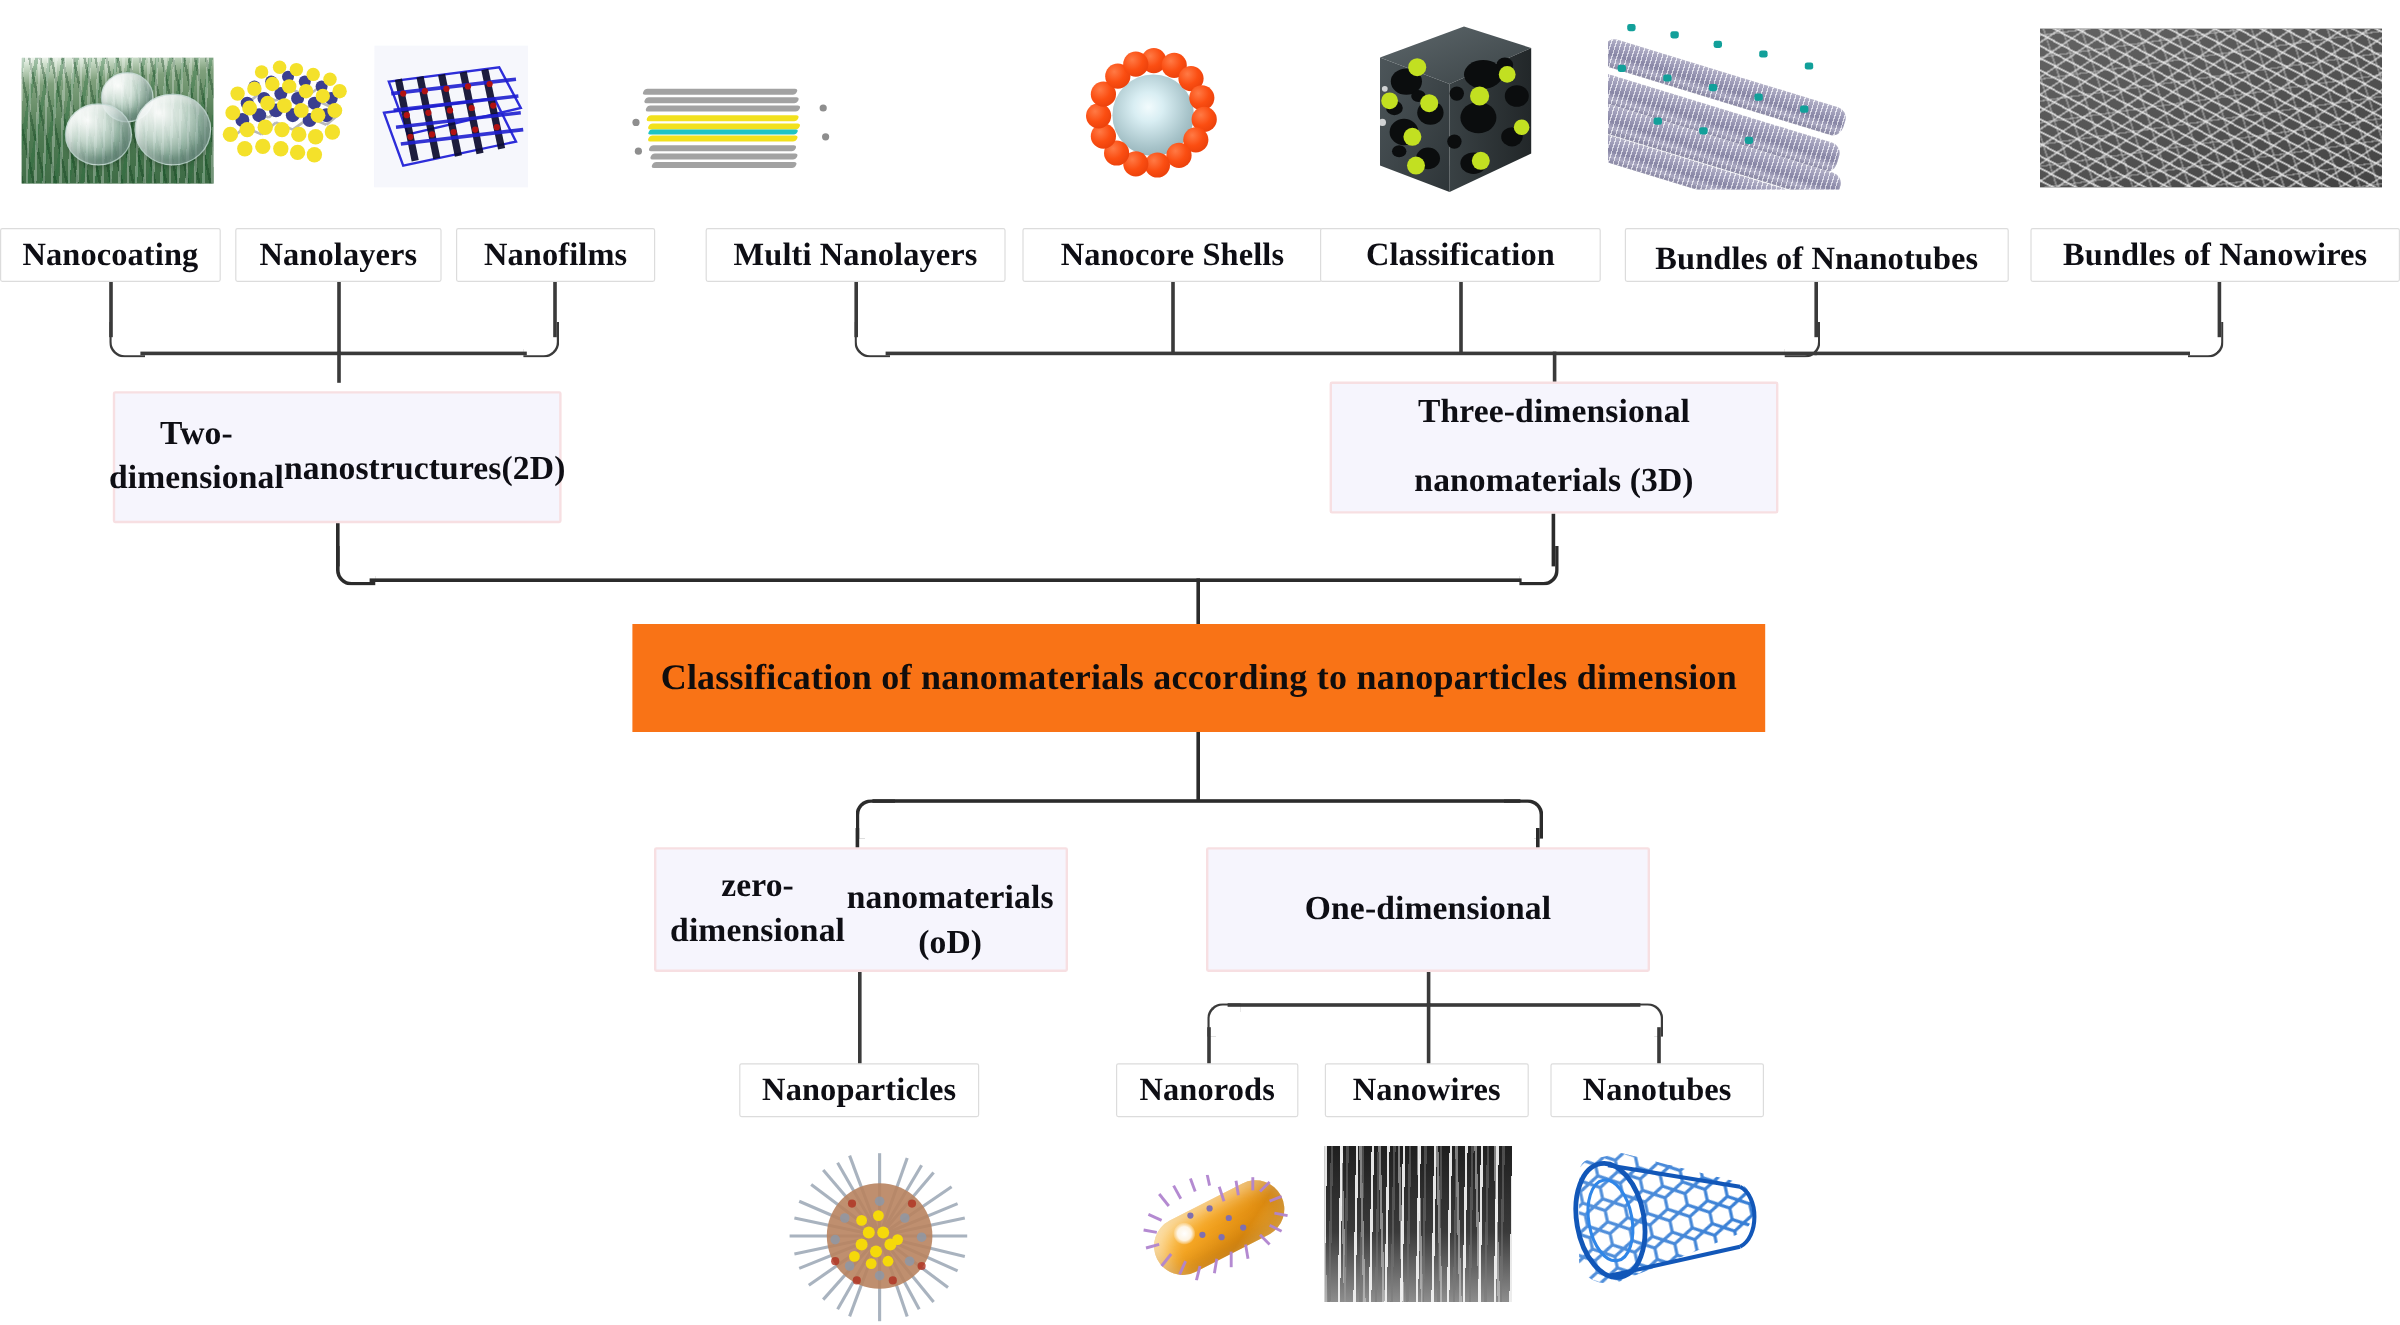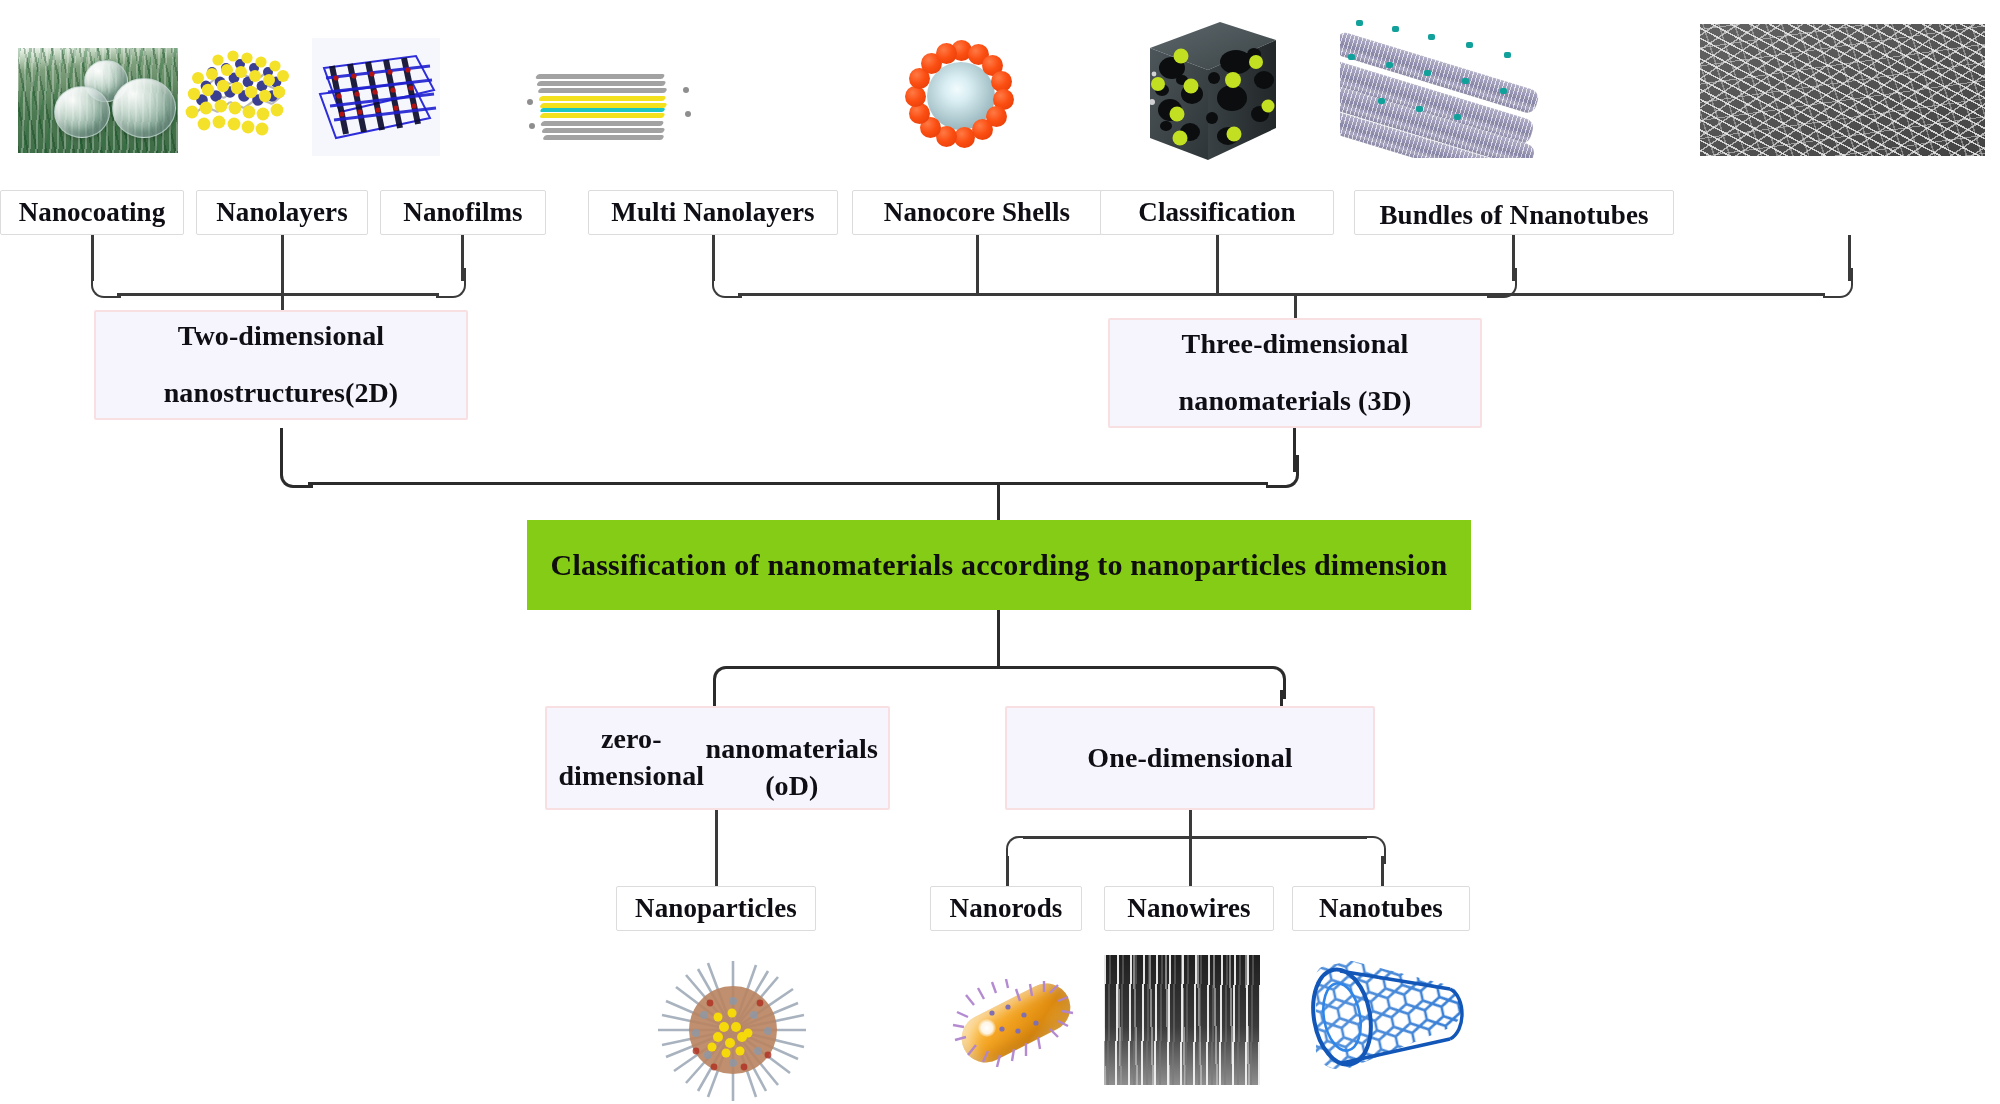--- a/index.html
+++ b/index.html
@@ -40,21 +40,21 @@
   .dim{
     background:#f6f5fd;
     border:2px solid #f7dfe2;
     border-radius:2px;
     font-size:28px;
     padding:0 10px;
   }
   .dim .l2{display:block;margin-top:20px;}
   
   .banner{
-    background:#84cc16;
+    background:#f97316;
     border:0;
     font-size:30px;
     color:#100d0d;
     font-weight:700;
     letter-spacing:.2px;
   }
 
   
   .ln{position:absolute;background:#2b2b2b;z-index:3;}
   .lnv{width:3px;}
@@ -431,20 +431,23 @@
   </div>
   <div class="node leaf" style="left:852px;top:190px;width:250px;height:45px;">
     <span>Nanocore Shells</span>
   </div>
   <div class="node leaf" style="left:1100px;top:190px;width:234px;height:45px;">
     <span>Classification</span>
   </div>
   <div class="node leaf" style="left:1354px;top:190px;width:320px;height:45px;align-items:flex-end;">
     <span>Bundles of Nnanotubes</span>
   </div>
+  <div class="node leaf" style="left:1692px;top:190px;width:308px;height:45px;">
+    <span>Bundles of Nanowires</span>
+  </div>
 
   <div class="ln lnv-thin" style="left:91px;top:235px;width:2.6px;height:46px;"></div>
   <div class="elb elb-bl elb-thin" style="left:91px;top:268px;width:28px;height:28px;"></div>
 
   <div class="ln lnv-thin" style="left:281px;top:235px;width:2.6px;height:60px;"></div>
 
   <div class="ln lnv-thin" style="left:461px;top:235px;width:2.6px;height:46px;"></div>
   <div class="elb elb-br elb-thin" style="left:436px;top:268px;width:28px;height:28px;"></div>
 
   <div class="ln lnh-thin" style="left:117px;top:293.4px;width:322px;height:2.6px;"></div>
@@ -459,21 +462,21 @@
   <div class="ln lnv-thin" style="left:1512px;top:235px;width:2.6px;height:46px;"></div>
   <div class="elb elb-br elb-thin" style="left:1487px;top:268px;width:28px;height:28px;"></div>
 
   <div class="ln lnv-thin" style="left:1848px;top:235px;width:2.6px;height:46px;"></div>
   <div class="elb elb-br elb-thin" style="left:1823px;top:268px;width:28px;height:28px;"></div>
   <div class="ln lnh-thin" style="left:1512px;top:293.4px;width:313px;height:2.6px;"></div>
 
   <div class="ln lnh-thin" style="left:738px;top:293.4px;width:776px;height:2.6px;"></div>
   <div class="ln lnv-thin" style="left:1294px;top:293px;width:2.6px;height:26px;"></div>
 
-  <div class="node dim" style="left:94px;top:310px;width:374px;height:110px;flex-direction:column;">
+  <div class="node dim" style="left:94px;top:326px;width:374px;height:110px;flex-direction:row;">
     <span class="l1">Two-dimensional</span>
     <span class="l2">nanostructures(2D)</span>
   </div>
 
   <div class="node dim" style="left:1108px;top:318px;width:374px;height:110px;flex-direction:column;">
     <span class="l1">Three-dimensional</span>
     <span class="l2">nanomaterials (3D)</span>
   </div>
 
   <div class="ln lnv" style="left:280px;top:428px;width:3px;height:44px;"></div>

